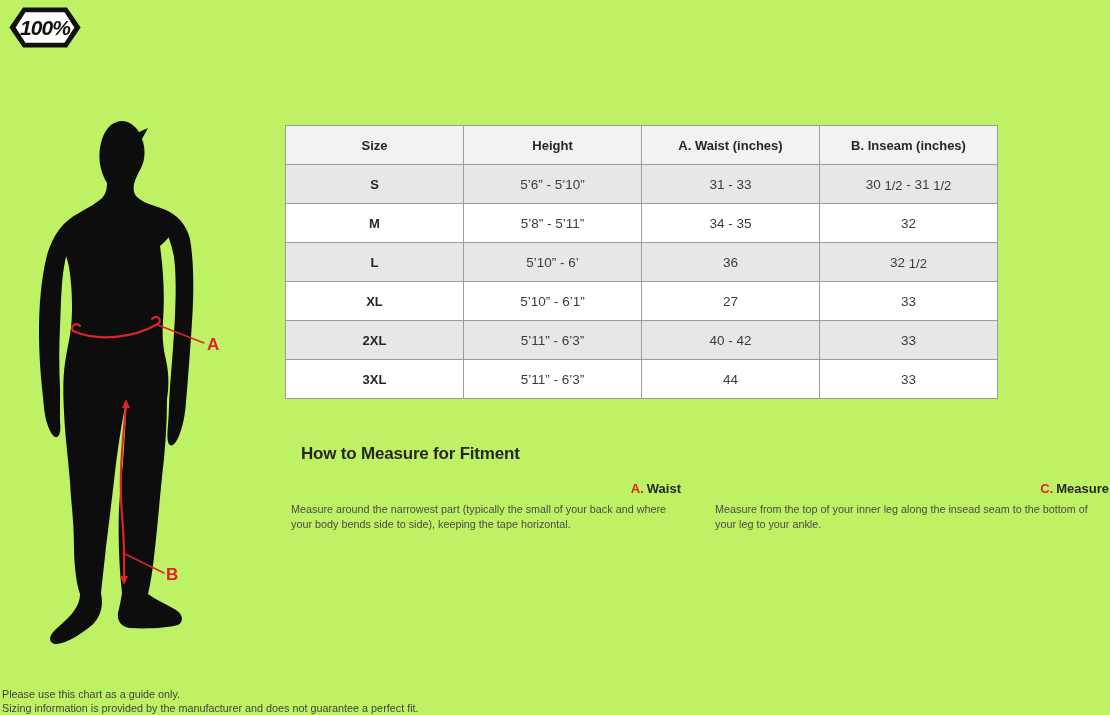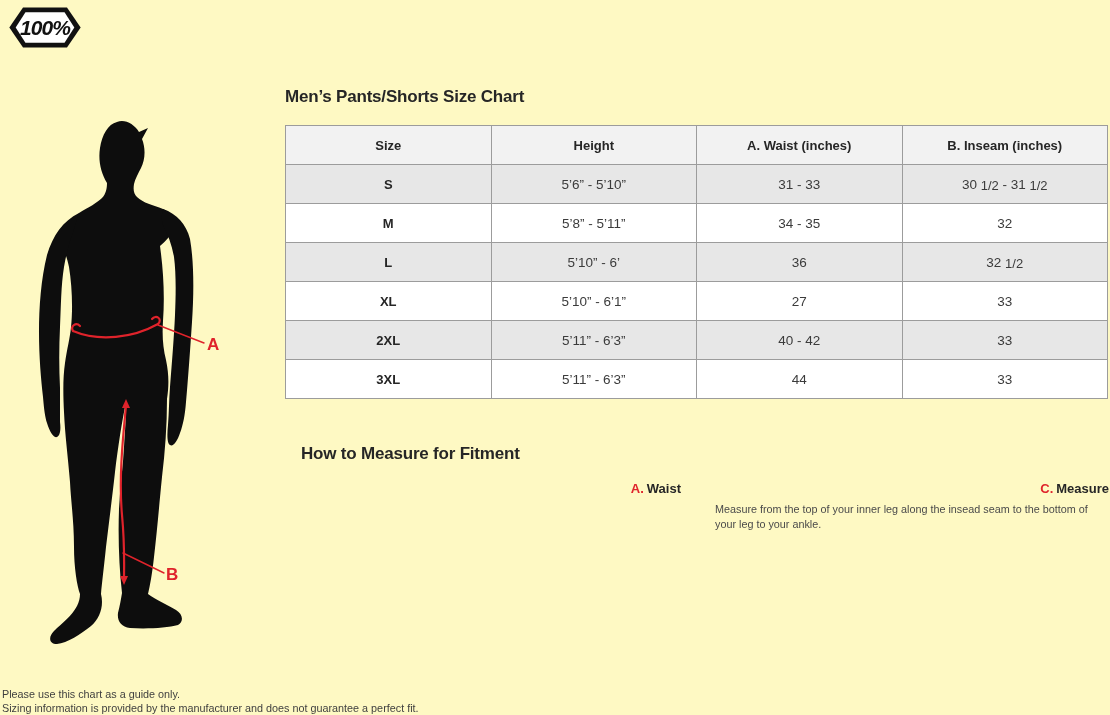--- a/index.html
+++ b/index.html
@@ -6,28 +6,28 @@
     --accent-red:#df232b;
     --table-border:#9c9c9c;
     --header-bg:#f2f2f2;
     --row-alt-bg:#e7e7e7;
     --text-dark:#262626;
     --text-body:#4a4a4a;
   }
   *{box-sizing:border-box;}
   html,body{margin:0;padding:0;background:#fff;}
   #canvas{
-    position:relative;width:1110px;height:715px;background:#fef9c3;overflow:hidden;
+    position:relative;width:1110px;height:715px;background:#bef264;overflow:hidden;
     font-family:"Liberation Sans","DejaVu Sans",sans-serif;color:var(--text-dark);
   }
   .logo{position:absolute;left:8px;top:6px;width:74px;height:43px;}
   .figure{position:absolute;left:27px;top:116px;width:210px;height:550px;}
   .figure .marker-letter{font-family:"Liberation Sans","DejaVu Sans",sans-serif;font-weight:bold;font-size:17px;fill:var(--accent-red);}
   .chart-title{position:absolute;left:285px;top:87px;font-size:17px;font-weight:700;letter-spacing:-0.2px;color:var(--text-dark);}
-  .size-table{position:absolute;left:285px;top:125px;width:823px;border-collapse:collapse;table-layout:fixed;border:1.5px solid #8f8f8f;}
+  .size-table{position:absolute;left:285px;top:125px;width:713px;border-collapse:collapse;table-layout:fixed;border:1.5px solid #8f8f8f;}
   .size-table th,.size-table td{
     border:1.5px solid var(--table-border);height:39px;text-align:center;vertical-align:middle;padding:0 4px;
   }
   .size-table th{background:var(--header-bg);font-size:13px;font-weight:700;color:var(--text-dark);}
   .size-table td{font-size:13.5px;font-weight:400;color:#3b3b3b;background:#fff;}
   .size-table tr.alt td{background:var(--row-alt-bg);}
   .size-table td.size-col{font-size:13px;font-weight:700;color:var(--text-dark);}
   .frac{font-size:13px;position:relative;top:1.5px;}
   .measure-title{position:absolute;left:285px;top:444px;font-size:17px;font-weight:700;letter-spacing:-0.2px;color:var(--text-dark);margin-left:16px;}
   .measure-col{position:absolute;top:481px;}
@@ -64,21 +64,20 @@
       <path stroke-width="1.4" d="M96,437 L137,457"></path>
     </g>
     <g fill="var(--accent-red)">
       <path d="M99,283 l-4,9 l8,0 Z"></path>
       <path d="M97,469 l-4,-9 l8,0 Z"></path>
       <text class="marker-letter" x="180" y="234">A</text>
       <text class="marker-letter" x="139" y="464">B</text>
     </g>
   </svg>
 
-  <div class="chart-title">Men’s Pants/Shorts Size Chart</div>
 
   <table class="size-table">
     <thead>
       <tr>
           <th>Size</th>
           <th>Height</th>
           <th>A. Waist (inches)</th>
           <th>B. Inseam (inches)</th>
         </tr>
     </thead>
@@ -121,20 +120,21 @@
         </tr>
       </tbody>
   </table>
 
   <div class="measure-title">How to Measure for Fitment</div>
 
   <div class="measure-col col-a">
     <p class="measure-head">
       <span class="letter">A.</span><span>Waist</span>
     </p>
+    <p class="measure-body">Measure around the narrowest part (typically the small of your back and where your body bends side to side), keeping the tape horizontal.</p>
   </div>
 
   <div class="measure-col col-c">
     <p class="measure-head">
       <span class="letter">C.</span><span>Measure</span>
     </p>
     <p class="measure-body">Measure from the top of your inner leg along the insead seam to the bottom of your leg to your ankle.</p>
   </div>
 
   <div class="footer">

